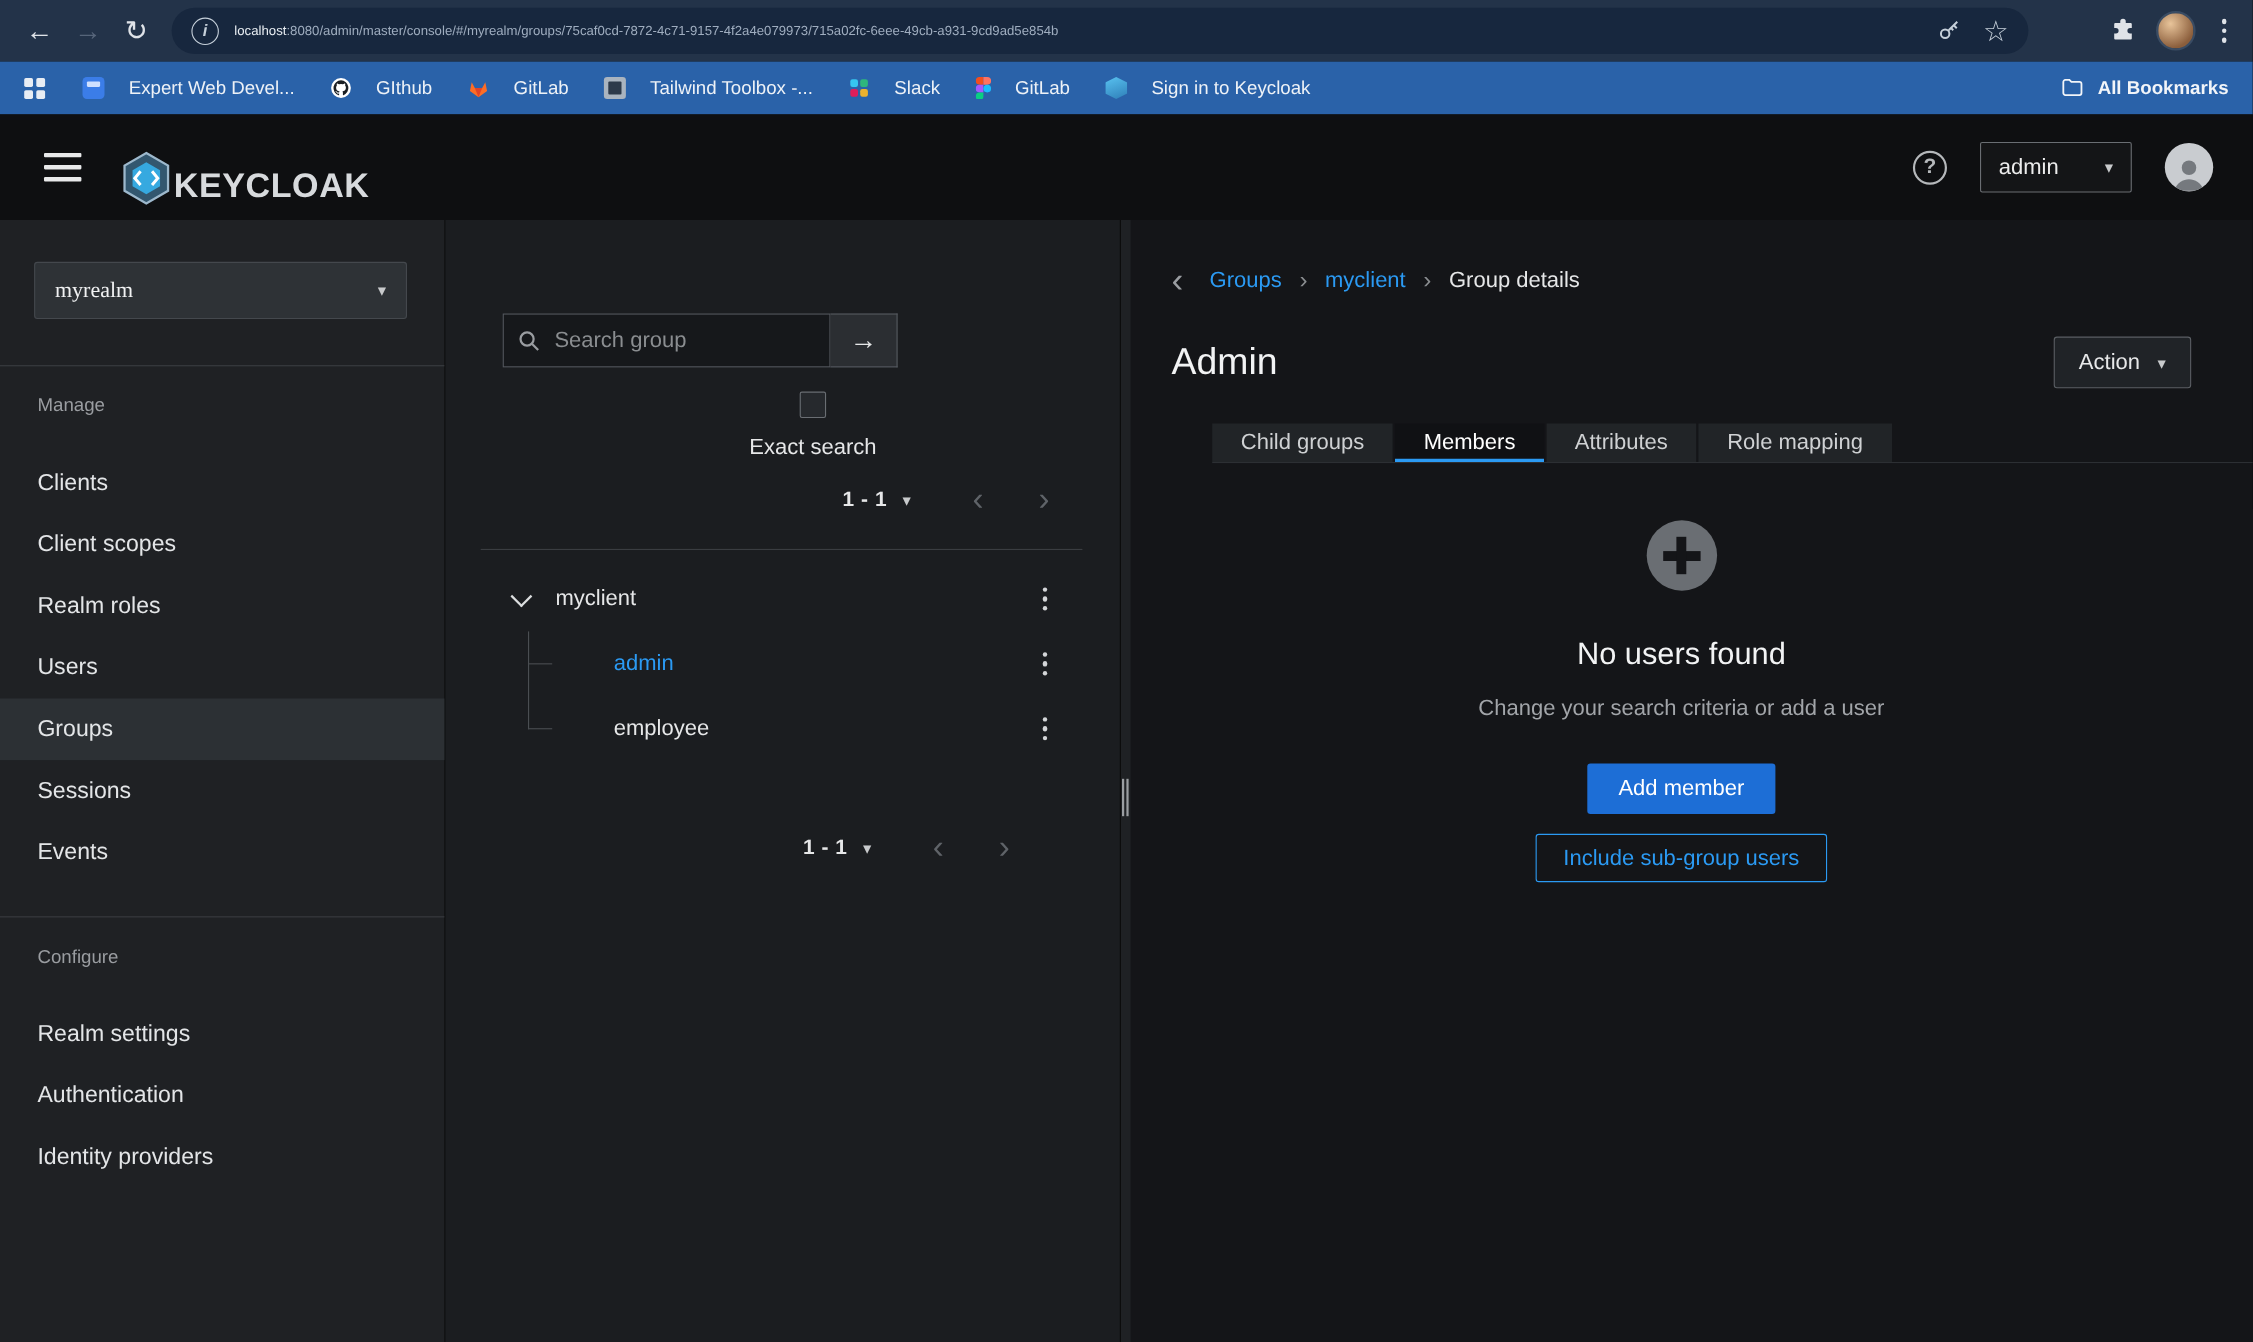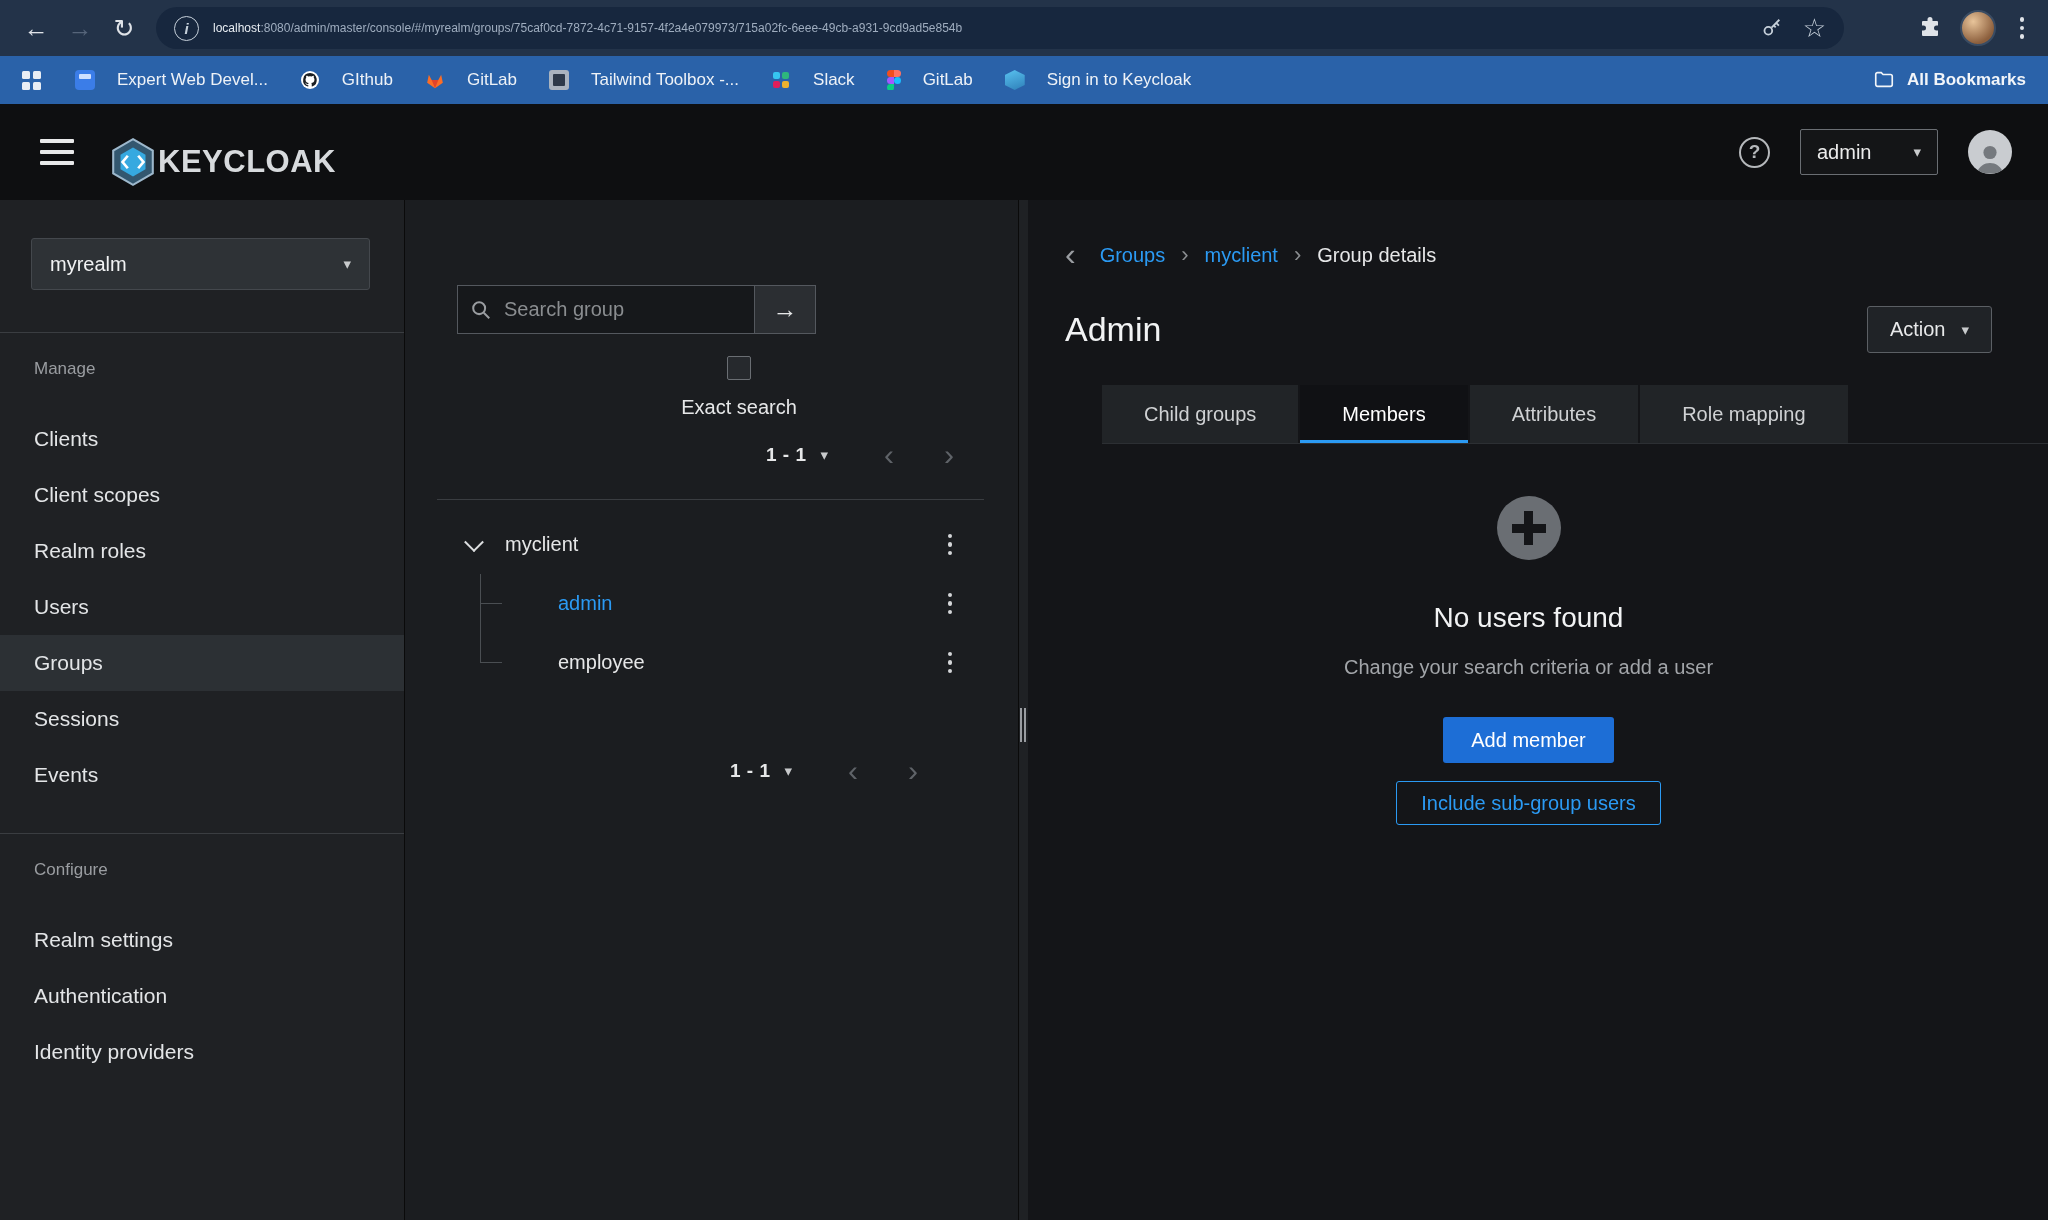--- a/index.html
+++ b/index.html
@@ -31,32 +31,32 @@
   .fav-expert::after{content:"";position:absolute;left:4px;top:4px;width:12px;height:5px;background:#cfe0ff;border-radius:1px;}
   .fav-tailwind{background:#aab4bf;border-radius:3px;position:relative;}
   .fav-tailwind::after{content:"";position:absolute;left:4px;top:4px;right:4px;bottom:4px;background:#2d3a4a;border-radius:1px;}
   .fav-keycloak{background:linear-gradient(160deg,#59c2f0,#2e7fb8);clip-path:polygon(50% 0,100% 25%,100% 75%,50% 100%,0 75%,0 25%);}
   .all-bookmarks{margin-left:auto;display:flex;align-items:center;gap:12px;color:#f2f5f9;font-size:17px;font-weight:600;cursor:pointer;}
 
   
   .masthead{height:96px;background:#0e0f11;display:flex;align-items:center;padding:0 36px;flex:0 0 auto;}
   .hamburger{display:flex;flex-direction:column;gap:7px;cursor:pointer;padding:4px;}
   .hamburger i{width:34px;height:4px;background:#e8e9ea;border-radius:1px;}
-  .brand{display:flex;align-items:center;gap:2px;margin-left:32px;cursor:pointer;margin-top:20px;}
+  .brand{display:flex;align-items:flex-end;gap:2px;margin-left:32px;cursor:pointer;margin-top:20px;}
   .brand-text{font-size:31px;font-weight:700;color:#d7dadd;letter-spacing:.5px;}
   .mast-right{margin-left:auto;display:flex;align-items:center;gap:30px;}
   .help-circle{width:31px;height:31px;border:2px solid #b5b8bb;border-radius:50%;color:#b5b8bb;font-size:19px;font-weight:700;display:flex;align-items:center;justify-content:center;cursor:pointer;}
   .user-dd{height:46px;min-width:138px;border:1px solid #6a6e73;background:#141517;border-radius:2px;display:flex;align-items:center;justify-content:space-between;gap:16px;padding:0 16px;font-size:20px;color:#ececec;cursor:pointer;}
   .caret{color:#c8cacc;font-size:15px;}
   .mast-avatar{width:44px;height:44px;border-radius:50%;background:#c9ccd0;overflow:hidden;display:flex;align-items:flex-end;justify-content:center;cursor:pointer;}
 
   
   .app-body{flex:1;display:flex;min-height:0;}
   .sidebar{width:405px;background:#1f2124;border-right:1px solid #0a0a0a;flex:0 0 auto;}
-  .realm-select{margin:38px 34px 0 31px;height:52px;background:#2e3236;border:1px solid #44484d;border-radius:3px;display:flex;align-items:center;justify-content:space-between;padding:0 18px;font-size:20px;color:#f1f2f3;cursor:pointer;}
+  .realm-select{margin:38px 34px 0 31px;height:52px;background:#2e3236;border:1px solid #44484d;border-radius:3px;display:flex;align-items:center;justify-content:space-between;padding:0 18px;font-size:20px;color:#f1f2f3;cursor:pointer;font-family:Liberation Serif, serif;}
   .nav-divider{height:1px;background:#3a3d41;margin-top:42px;}
   .nav-divider.second{margin-top:30px;}
   .nav-section-label{margin:26px 0 32px 34px;font-size:17px;color:#9a9da1;}
   .nav-item{height:56px;display:flex;align-items:center;padding-left:34px;font-size:21px;color:#e3e5e7;cursor:pointer;}
   .nav-item.current{background:#2c3034;}
 
   
   .tree-panel{width:614px;background:#1b1d20;border-right:1px solid #0a0a0a;flex:0 0 auto;position:relative;}
   .search-row{display:flex;margin:85px 0 0 52px;}
   .search-input-wrap{width:298px;height:49px;background:#16181b;border:1px solid #54585e;display:flex;align-items:center;gap:10px;padding:16px 12px;}
@@ -95,21 +95,21 @@
   .details-panel{flex:1;background:#141518;padding:40px 56px 0 37px;min-width:0;}
   .breadcrumb{display:flex;align-items:center;gap:16px;font-size:20px;height:30px;}
   .bc-back{color:#9a9da1;font-size:32px;line-height:.8;margin-right:8px;cursor:pointer;}
   .bc-link{color:#2b9af3;text-decoration:none;cursor:pointer;}
   .bc-sep{color:#8a8d90;font-size:22px;line-height:.8;}
   .bc-current{color:#e6e7e8;}
   .title-row{display:flex;align-items:center;justify-content:space-between;margin-top:36px;}
   .page-title{margin:0;font-size:34px;font-weight:500;color:#f2f3f4;}
   .action-btn{height:47px;padding:0 22px;background:#202327;border:1px solid #5b5f64;border-radius:3px;color:#e8e9ea;font-size:20px;display:flex;align-items:center;gap:16px;cursor:pointer;font-family:inherit;}
   .tabs{display:flex;gap:2px;margin:32px -56px 0 37px;padding-right:56px;border-bottom:1px solid #2c2f33;}
-  .tab{height:58px;display:flex;align-items:center;padding:0 42px;font-size:20px;color:#cfd1d3;background:#212427;cursor:pointer;}
+  .tab{height:35px;display:flex;align-items:center;padding:0 26px;font-size:20px;color:#cfd1d3;background:#212427;cursor:pointer;}
   .tab.active{background:#101114;color:#ffffff;box-shadow:inset 0 -3px 0 #2b9af3;}
   .empty-state{display:flex;flex-direction:column;align-items:center;margin-top:52px;}
   .plus-circle{width:64px;height:64px;border-radius:50%;background:#6a6e73;position:relative;}
   .plus-circle i{position:absolute;background:#141518;}
   .plus-circle .ph{width:34px;height:9px;left:15px;top:27.5px;}
   .plus-circle .pv{width:9px;height:34px;left:27.5px;top:15px;}
   .es-title{margin-top:42px;font-size:28px;font-weight:500;color:#f2f3f4;}
   .es-desc{margin-top:22px;font-size:20px;color:#a2a5a9;}
   .btn-primary{margin-top:38px;height:46px;padding:0 28px;background:#1d6ed6;border:none;border-radius:3px;color:#fff;font-size:20px;cursor:pointer;font-family:inherit;}
   .btn-secondary{margin-top:18px;height:44px;padding:0 24px;background:transparent;border:1px solid #2b9af3;border-radius:3px;color:#2b9af3;font-size:20px;cursor:pointer;font-family:inherit;}

